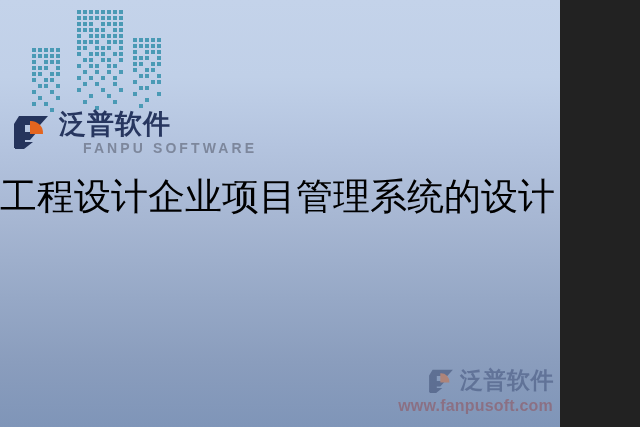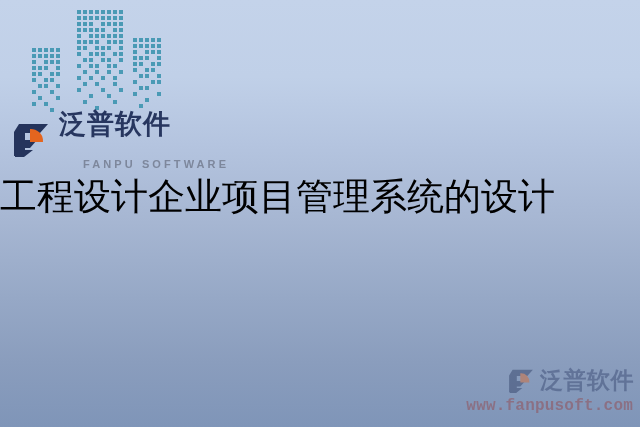--- a/index.html
+++ b/index.html
@@ -2,21 +2,21 @@
 <html><head>
 <meta charset="utf-8">
 <style>
   html, body {
     margin: 0;
     padding: 0;
     background: #222;
   }
   .banner {
     position: relative;
-    width: 640px;
+    width: 560px;
     height: 427px;
     overflow: hidden;
     background: linear-gradient(to bottom,
         #c4d3ea 0%,
         #c0d0e8 18%,
         #b4c4df 34%,
         #a6b6d2 52%,
         #96a8c6 70%,
         #8a9dbd 85%,
         #7f95b8 100%);
@@ -58,25 +58,25 @@
   .brand-cn {
     font-family: "DejaVu Sans", "Liberation Sans", sans-serif;
     font-size: 27px;
     font-weight: 700;
     color: #27365f;
     letter-spacing: 1px;
     line-height: 1.02;
   }
   .brand-en {
     font-family: "Liberation Sans", sans-serif;
-    font-size: 11px;
+    font-size: 14px;
     font-weight: 700;
     color: #7d879c;
     letter-spacing: 3.1px;
-    margin-top: 21px;
+    margin-top: 3px;
     padding-left: 24px;
   }
 
   
   .headline {
     position: absolute;
     left: 0;
     top: 172px;
     width: 640px;
     color: #000;
@@ -110,21 +110,21 @@
   }
   .wm-mark svg { display: block; }
   .wm-cn {
     font-family: "DejaVu Sans", "Liberation Sans", sans-serif;
     font-size: 23px;
     font-weight: 700;
     color: #2d3d68;
     letter-spacing: 0.5px;
   }
   .wm-url {
-    font-family: Liberation Mono, monospace;
+    font-family: Liberation Sans, sans-serif;
     font-size: 16px;
     font-weight: 700;
     color: #963b3b;
     letter-spacing: 0.2px;
     margin-top: 1px;
     margin-right: 1px;
   }
 </style>
 </head>
 <body>

